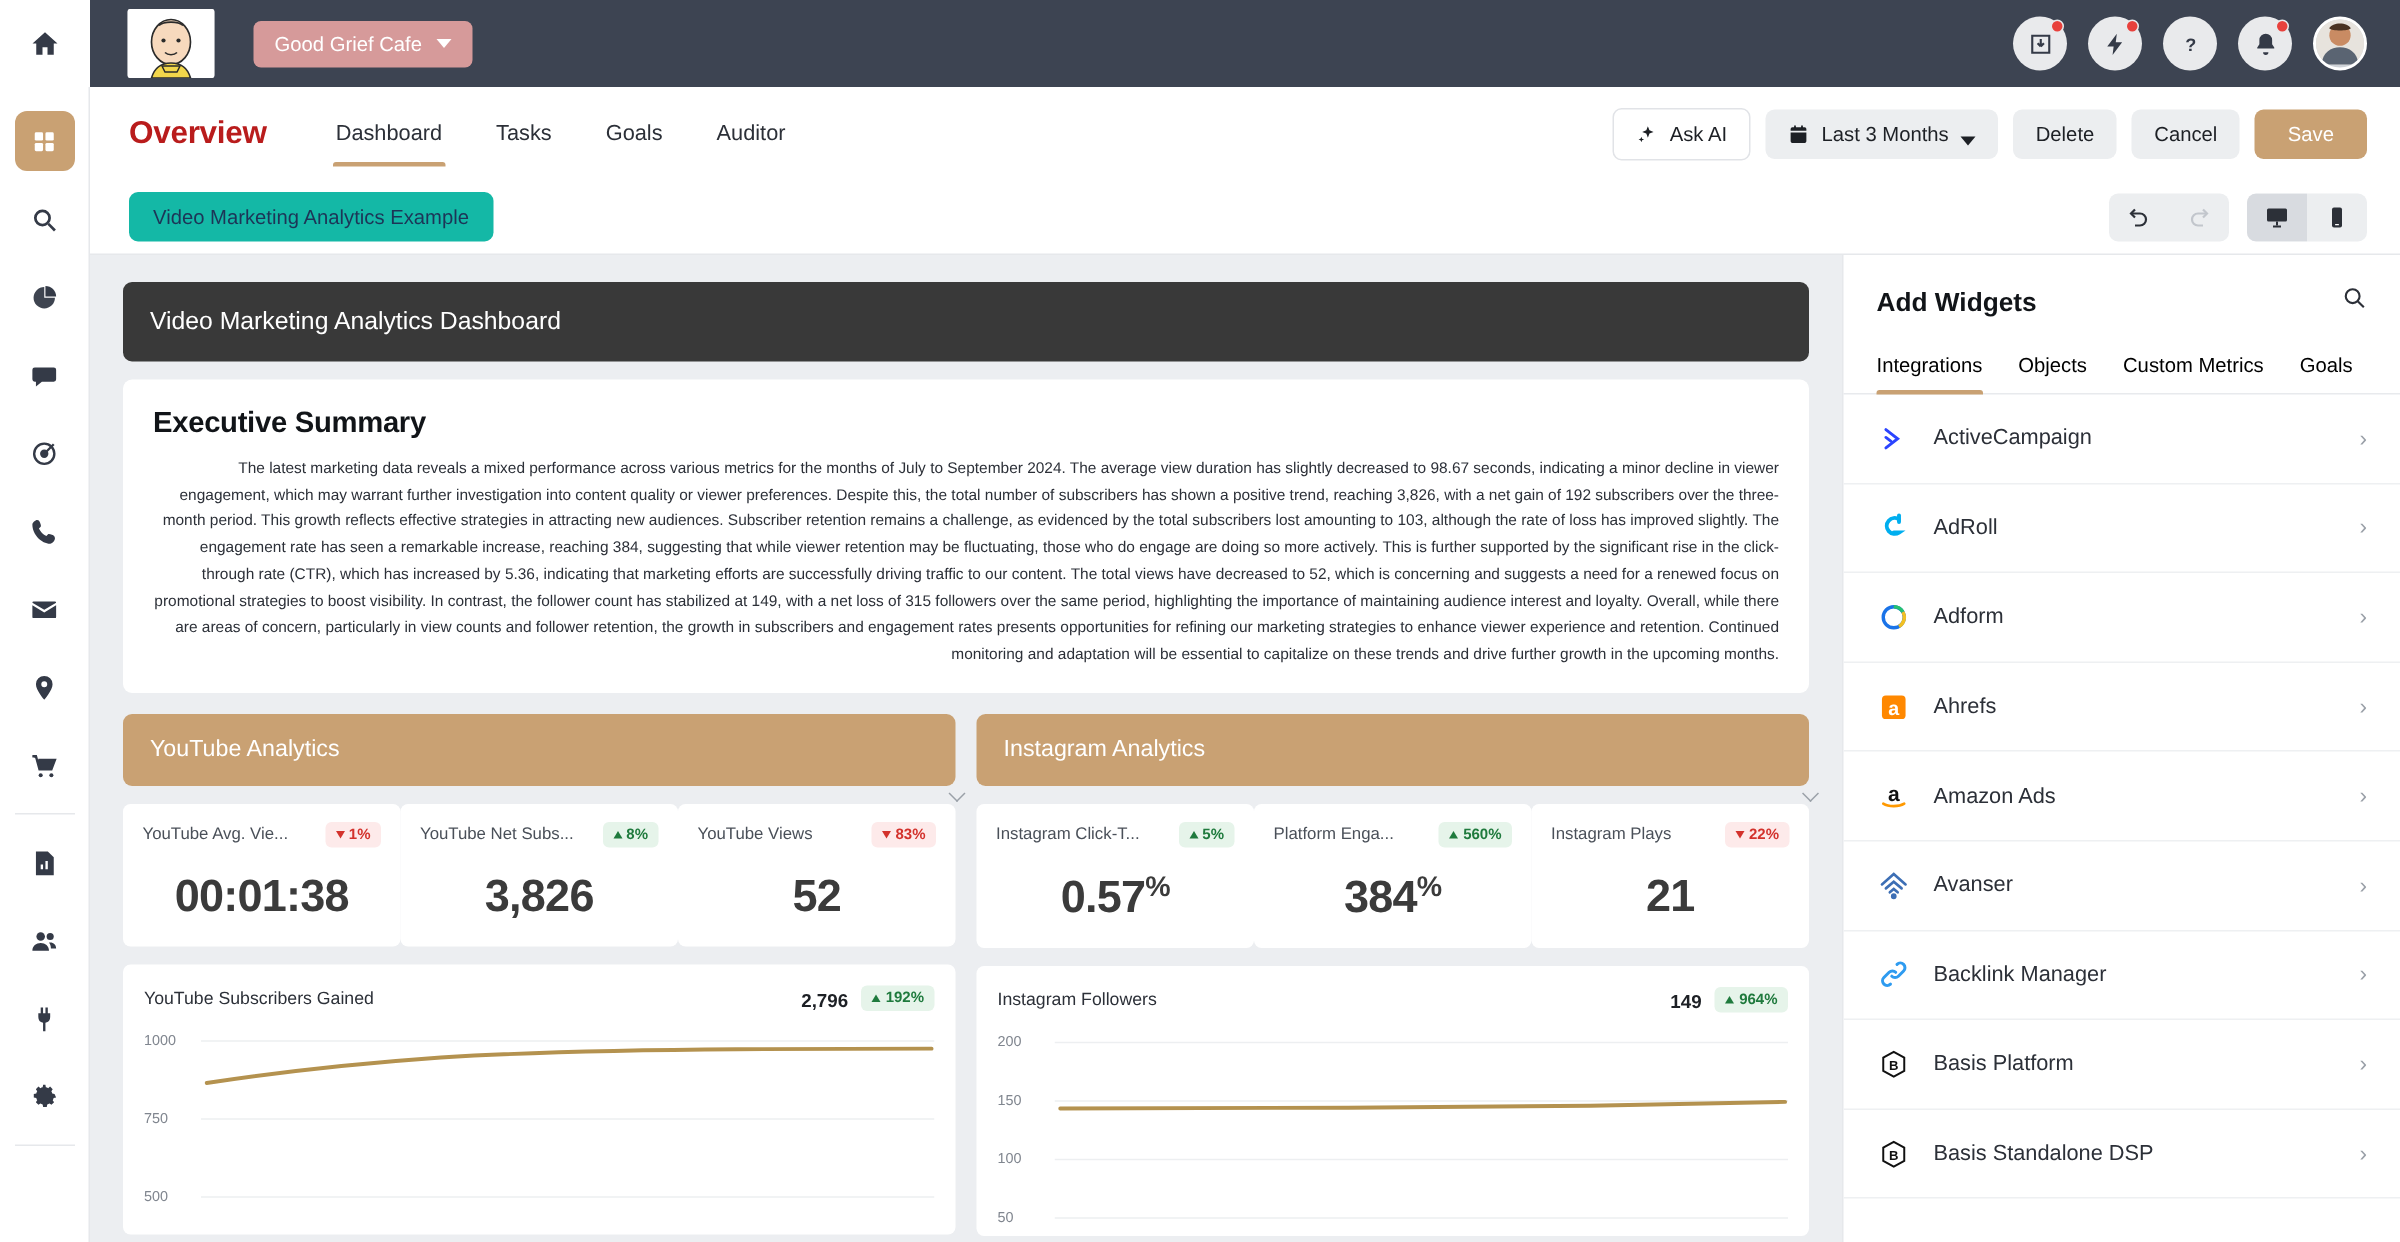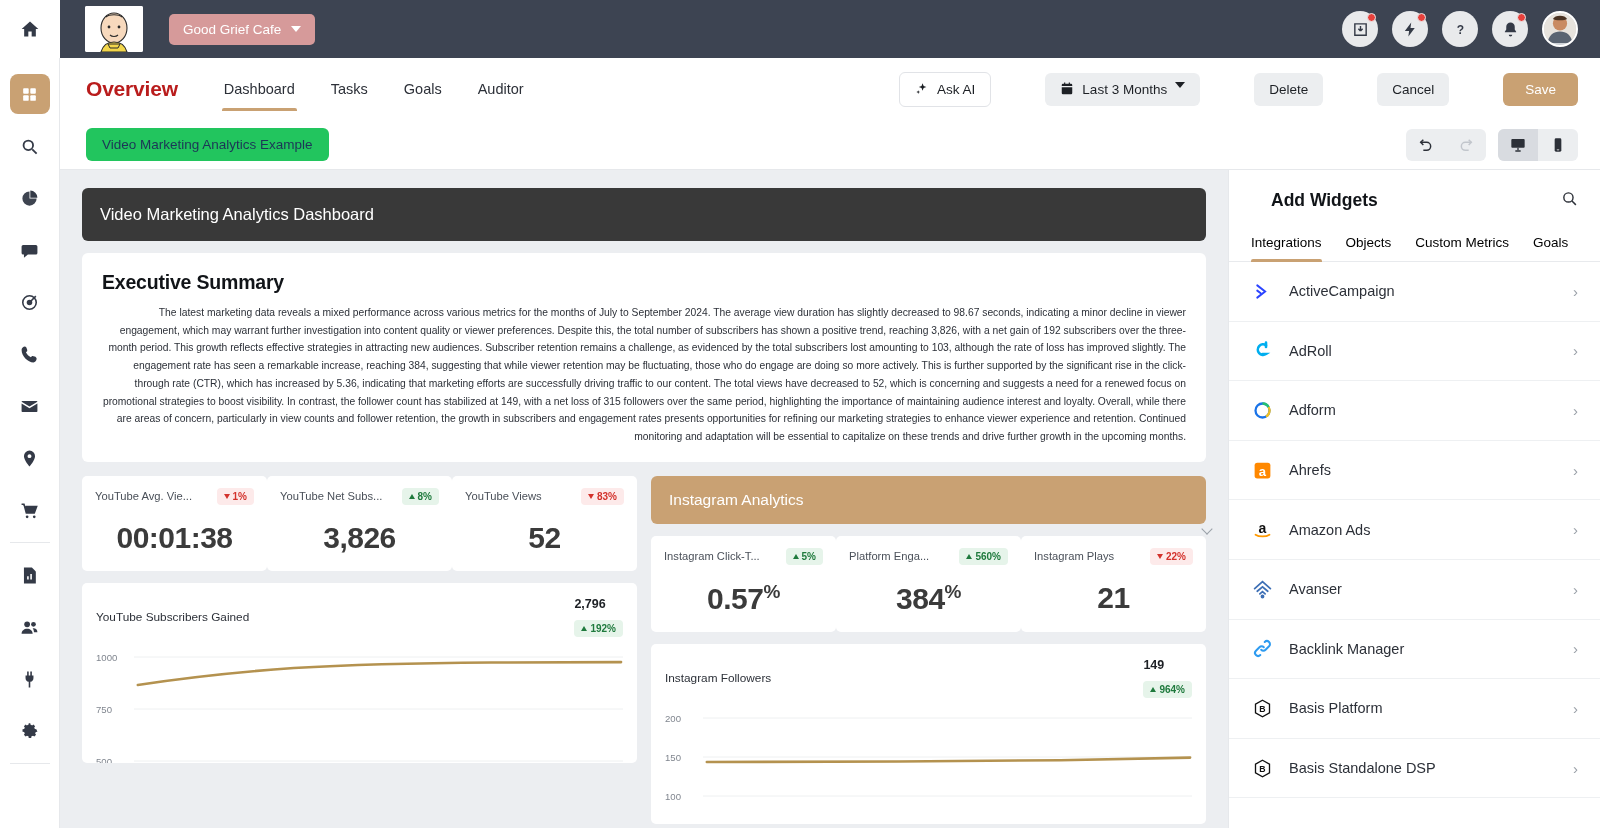--- a/index.html
+++ b/index.html
@@ -81,34 +81,34 @@
     font-size: 14.5px; color: #2c3038; padding: 0 18px; height: 44px;
     display: flex; align-items: center; cursor: pointer; position: relative;
   }
   .htab.active::after {
     content: ""; position: absolute; left: 16px; right: 16px; bottom: 0;
     height: 3px; background: #c9a173; border-radius: 2px 2px 0 0;
   }
   .header-actions { margin-left: auto; display: flex; align-items: center; gap: 10px; }
   .btn {
     font-size: 13.5px; border-radius: 6px; padding: 9px 15px; cursor: pointer;
-    border: none; display: flex; align-items: flex-start; gap: 8px; color: #1d2025;
-    font-family: "Liberation Sans", sans-serif; white-space: nowrap; margin-left: 44px;
+    border: none; display: flex; align-items: flex-end; gap: 8px; color: #1d2025;
+    font-family: "Liberation Sans", sans-serif; white-space: nowrap;
   }
   .btn-outline { background: #fff; border: 1px solid #e1e3e7; }
   .btn-grey { background: #eceef0; }
   .btn-save { background: #c9a173; color: #fff; padding: 9px 22px; }
 
   
   .subbar {
     height: 50px; flex: 0 0 50px; display: flex; align-items: center;
     padding: 0 22px 0 26px; background: #fff; border-bottom: 1px solid #e6e8eb;
   }
   .name-chip {
-    background: #22c55e; color: #1d3557; font-size: 13.5px;
+    background: #14b8a6; color: #1d3557; font-size: 13.5px;
     padding: 9px 16px; border-radius: 6px; cursor: text;
   }
   .subbar-right { margin-left: auto; display: flex; align-items: center; gap: 12px; }
   .seg { display: flex; background: #eceef0; border-radius: 6px; overflow: hidden; }
   .seg-btn {
     width: 40px; height: 32px; display: flex; align-items: center;
     justify-content: center; cursor: pointer; color: #2c3038;
   }
   .seg-btn svg { width: 16px; height: 16px; }
   .seg-btn.disabled { color: #c2c6cc; cursor: default; }
@@ -168,33 +168,33 @@
     border-right: 3.5px solid transparent; border-top: 5px solid #d3322c; }
   .kpi-val {
     font-size: 30px; font-weight: bold; color: #3b3b3b; text-align: center;
     margin-top: 16px; letter-spacing: -.5px;
   }
   .kpi-val .sup { font-size: 19px; vertical-align: super; }
 
   .chart-card { background: #fff; border-radius: 5px; padding: 14px 14px 0 14px; height: 180px; overflow: hidden; }
   .chart-head { display: flex; align-items: center; }
   .chart-title { font-size: 11.8px; color: #2c3038; }
-  .chart-head-right { margin-left: auto; display: flex; align-items: flex-start; gap: 9px; flex-direction: column; }
+  .chart-head-right { margin-left: auto; display: flex; align-items: flex-end; gap: 9px; }
   .chart-total { font-size: 12.5px; font-weight: bold; color: #1d2025; }
   .plot { position: relative; height: 132px; margin-top: 10px; }
   .plot svg { display: block; }
   .ytick { position: absolute; left: 0; font-size: 9.6px; color: #80868f; transform: translateY(-50%); }
 
   
   .widgets {
     width: 372px; flex: 0 0 372px; background: #fff;
     border-left: 1px solid #e6e8eb; display: flex; flex-direction: column;
     min-height: 0;
   }
-  .w-head { padding: 20px 22px 0 22px; display: flex; align-items: flex-end; margin-left: 20px; }
+  .w-head { padding: 20px 22px 0 22px; display: flex; align-items: flex-end; }
   .w-title { font-size: 17.5px; font-weight: bold; color: #111418; }
   .w-search { margin-left: auto; cursor: pointer; color: #2c3038; }
   .w-search svg { width: 17px; height: 17px; }
   .w-tabs { display: flex; padding: 0 22px; border-bottom: 1px solid #e8eaed; margin-top: 14px; }
   .wtab {
     font-size: 13.5px; color: #000000; padding: 10px 0 11px 0; margin-right: 24px;
     cursor: pointer; position: relative; white-space: nowrap;
   }
   .wtab.active::after {
     content: ""; position: absolute; left: 0; right: 0; bottom: -1px;
@@ -429,20 +429,24 @@
         <div class="dash-title-bar">Video Marketing Analytics Dashboard</div>
 
         <div class="card exec">
           <h2>Executive Summary</h2>
           <p>The latest marketing data reveals a mixed performance across various metrics for the months of July to September 2024. The average view duration has slightly decreased to 98.67 seconds, indicating a minor decline in viewer engagement, which may warrant further investigation into content quality or viewer preferences. Despite this, the total number of subscribers has shown a positive trend, reaching 3,826, with a net gain of 192 subscribers over the three-month period. This growth reflects effective strategies in attracting new audiences. Subscriber retention remains a challenge, as evidenced by the total subscribers lost amounting to 103, although the rate of loss has improved slightly. The engagement rate has seen a remarkable increase, reaching 384, suggesting that while viewer retention may be fluctuating, those who do engage are doing so more actively. This is further supported by the significant rise in the click-through rate (CTR), which has increased by 5.36, indicating that marketing efforts are successfully driving traffic to our content. The total views have decreased to 52, which is concerning and suggests a need for a renewed focus on promotional strategies to boost visibility. In contrast, the follower count has stabilized at 149, with a net loss of 315 followers over the same period, highlighting the importance of maintaining audience interest and loyalty. Overall, while there are areas of concern, particularly in view counts and follower retention, the growth in subscribers and engagement rates presents opportunities for refining our marketing strategies to enhance viewer experience and retention. Continued monitoring and adaptation will be essential to capitalize on these trends and drive further growth in the upcoming months.</p>
         </div>
 
         <div class="cols">
 
           <div class="col">
+            <div class="section-banner">
+              <span>YouTube Analytics</span>
+              <span class="resize-handle"></span>
+            </div>
             <div class="kpis">
               <div class="kpi">
                 <div class="kpi-top">
                   <span class="kpi-label">YouTube Avg. Vie...</span>
                   <span class="pill down">
                     <span class="tri-dn"></span>
                     <span>1%</span>
                   </span>
                 </div>
                 <div class="kpi-val">00:01:38</div>

